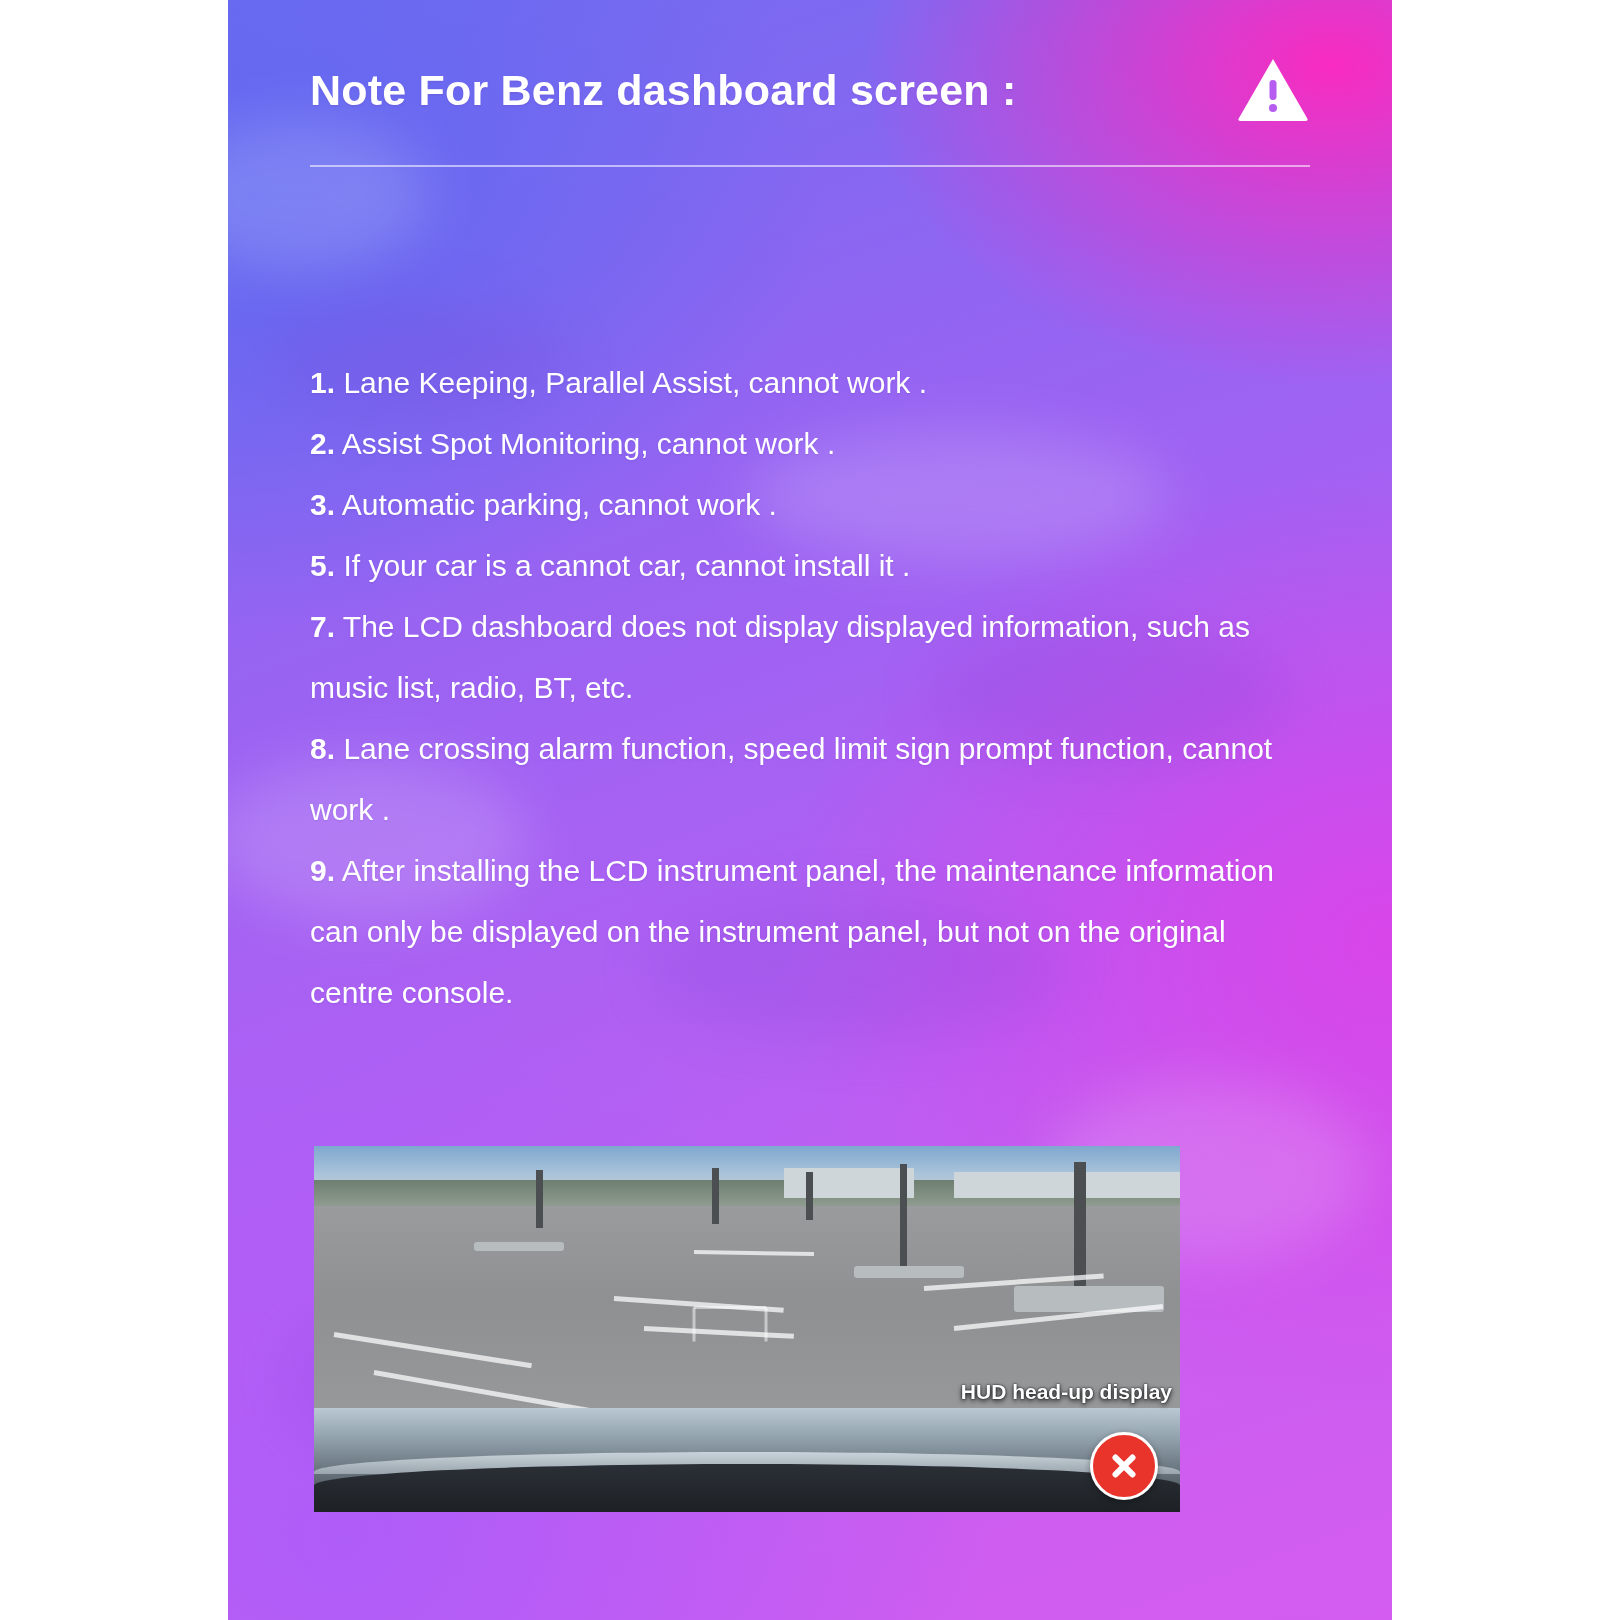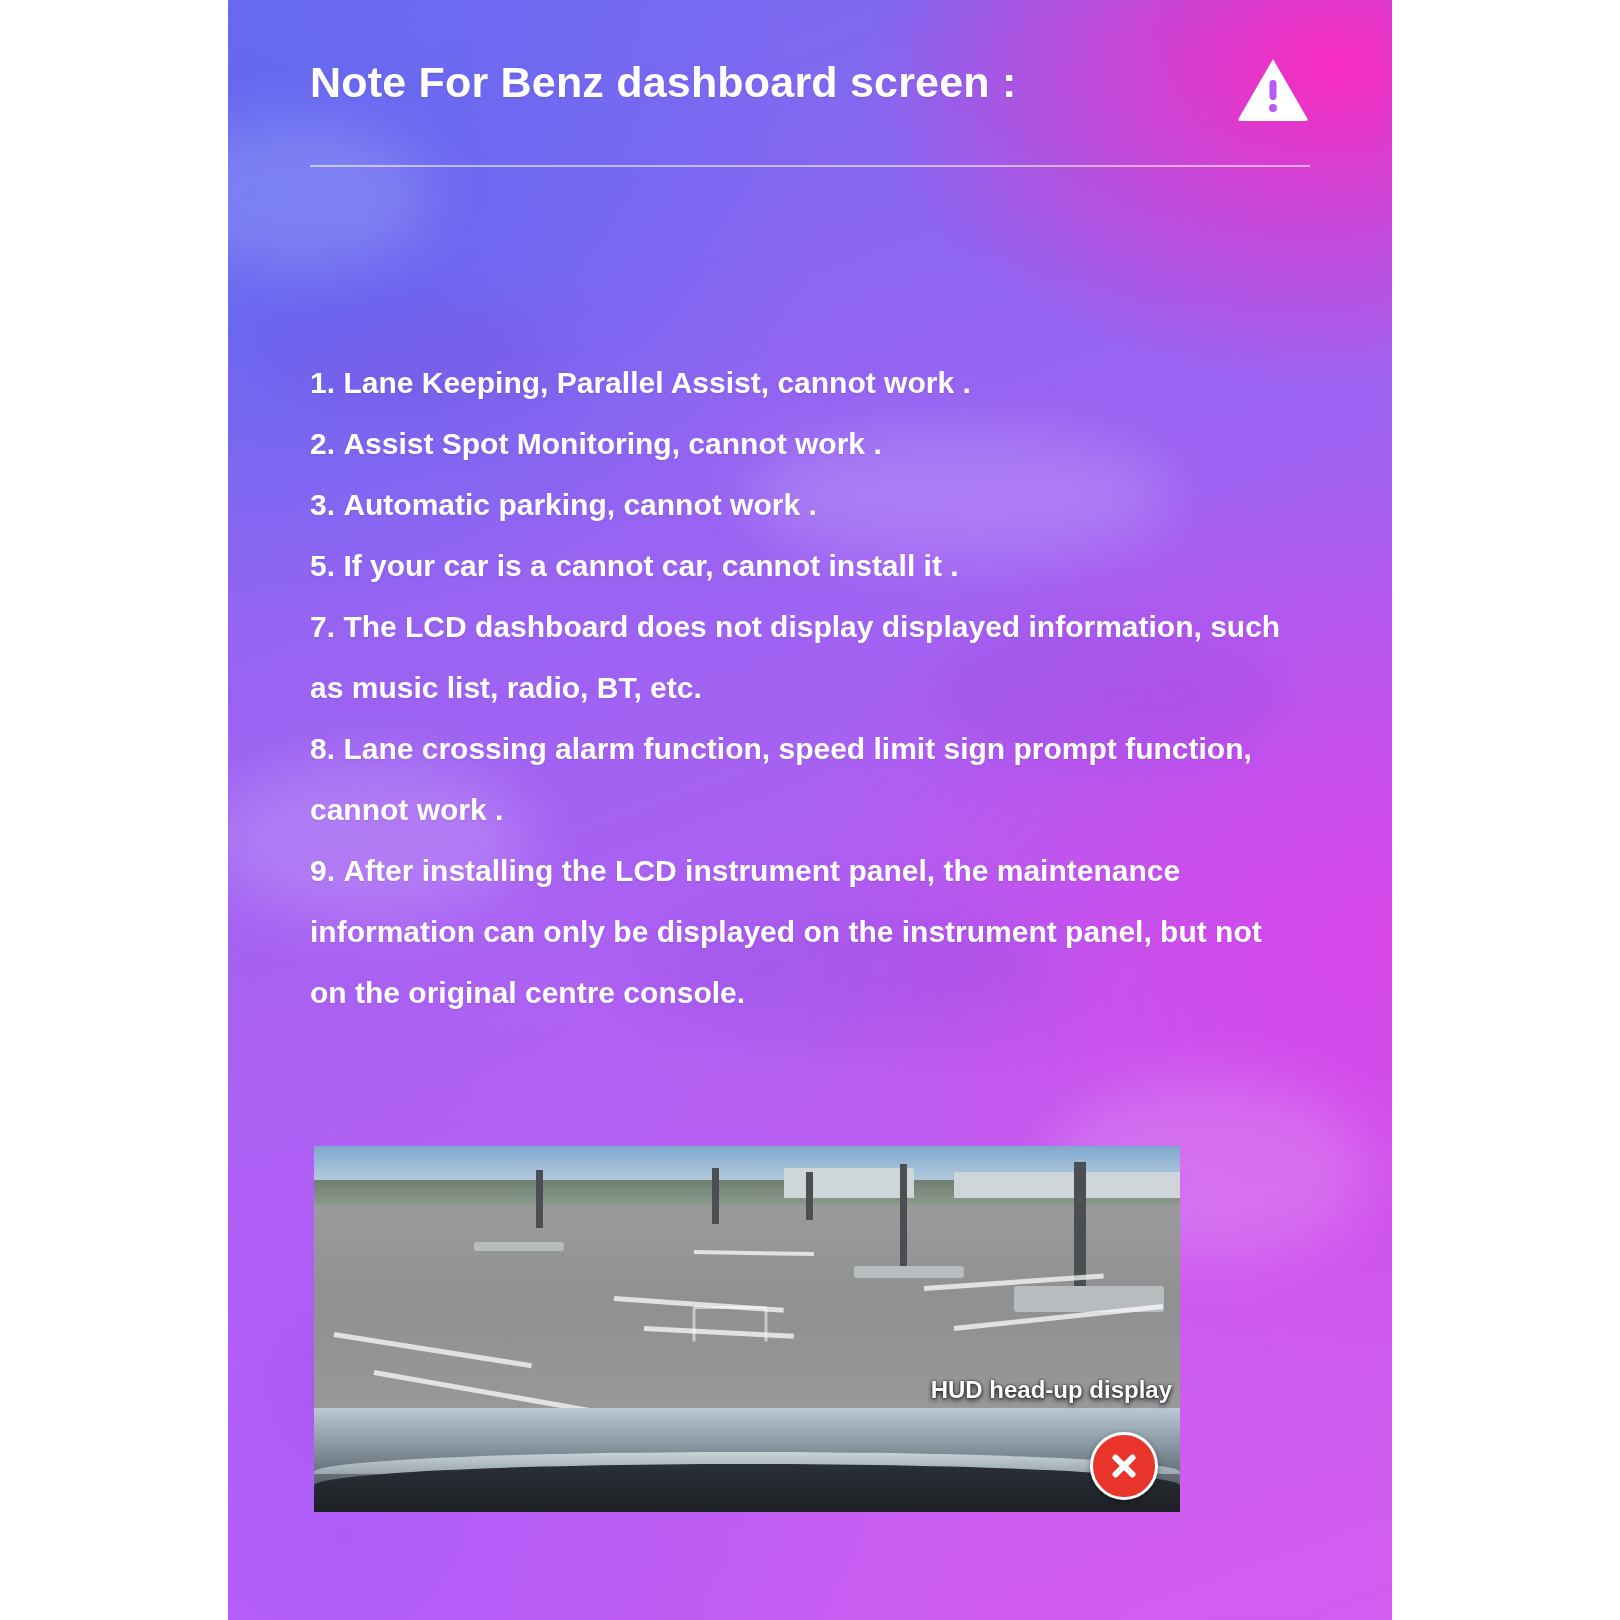--- a/index.html
+++ b/index.html
@@ -55,21 +55,21 @@
   #header {
     position: absolute;
     left: 82px;
     top: 58px;
     width: 1000px;
     height: 110px;
   }
   #title {
     position: absolute;
     left: 0;
-    top: 0;
+    top: 8px;
     font-size: 43px;
     font-weight: bold;
     color: #ffffff;
     letter-spacing: 0.2px;
     white-space: nowrap;
     text-shadow: 0 1px 2px rgba(90,40,150,0.18);
   }
   #warning-icon {
     position: absolute;
     right: 0;
@@ -111,21 +111,21 @@
     text-shadow: 0 1px 2px rgba(90,40,150,0.15);
   }
   .list-item {
     margin: 0;
     padding: 0;
   }
   .list-num {
     font-weight: bold;
   }
   .list-text {
-    font-weight: 700;
+    font-weight: 400;
   }
 
   
   #photo {
     position: absolute;
     left: 86px;
     top: 1146px;
     width: 866px;
     height: 366px;
     overflow: hidden;
@@ -181,21 +181,21 @@
     border-radius: 3px;
   }
   .lot-bld {
     position: absolute;
     background: #cfd6da;
   }
   #hud-caption {
     position: absolute;
     right: 8px;
     bottom: 108px;
-    font-size: 24px;
+    font-size: 21px;
     font-weight: bold;
     color: #ffffff;
     text-shadow: 0 2px 5px rgba(0,0,0,0.85), 0 0 2px rgba(0,0,0,0.9);
     white-space: nowrap;
   }
   #cross-badge {
     position: absolute;
     right: 22px;
     bottom: 12px;
     width: 62px;

